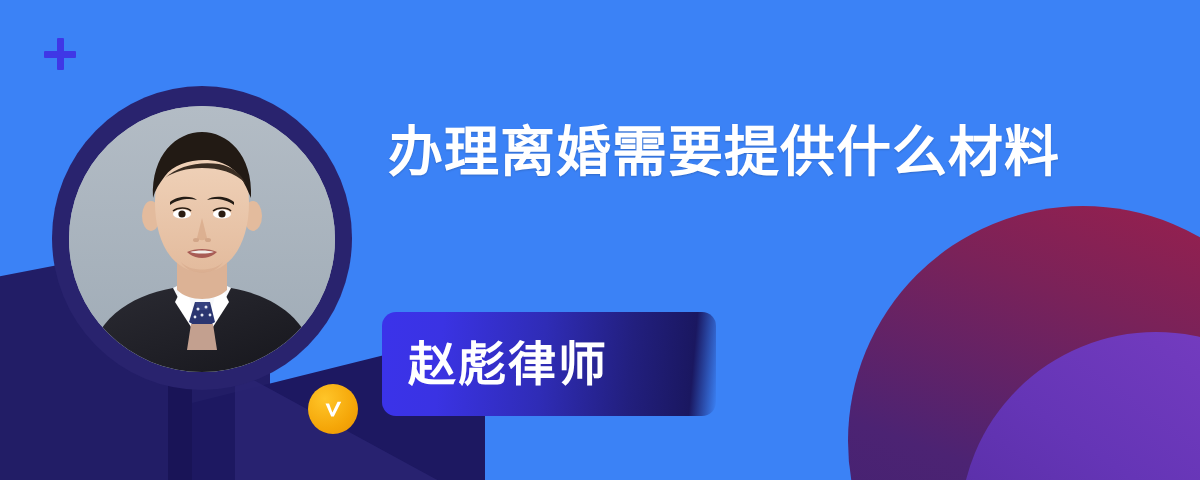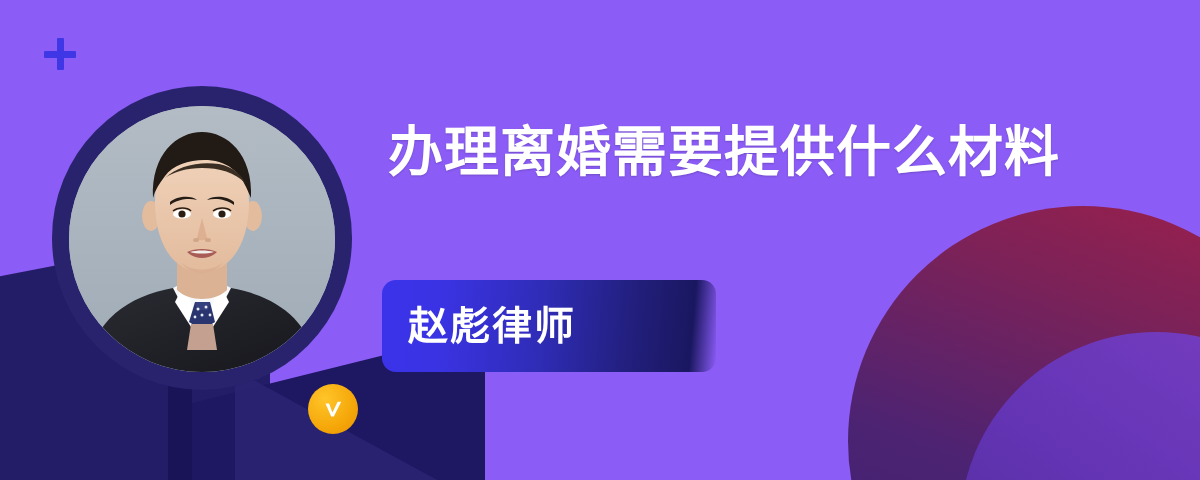--- a/index.html
+++ b/index.html
@@ -6,21 +6,21 @@
   * { margin:0; padding:0; box-sizing:border-box; }
   html, body {
     width:1200px; height:480px;
     font-family:"DejaVu Sans","Liberation Sans",sans-serif;
     overflow:hidden; background:#14115a;
   }
 
   .banner{
     position:relative;
     width:1200px; height:480px;
-    background:#8b5cf6;
+    background:#3b82f6;
     overflow:hidden;
   }
 
   
   .bg-layer{ position:absolute; inset:0; overflow:hidden; pointer-events:none; }
 
   .deco-wedge-left{
     position:absolute;
     left:-60px; top:288px;
     width:330px; height:260px;
@@ -120,28 +120,28 @@
     font-size:55px;
     font-weight:700;
     line-height:1.27;
     letter-spacing:1px;
     max-width:700px;
     text-shadow:0 1px 2px rgba(0,0,0,.18);
   }
 
   .lawyer-btn{
     position:absolute;
-    left:382px; top:280px;
-    width:334px; height:92px;
+    left:382px; top:312px;
+    width:334px; height:104px;
     border:0;
     border-radius:14px;
     background:linear-gradient(95deg,#3b33ea 0%,#3a33e3 18%,#2f2cb6 48%,#221f7e 74%,#1a1760 92%,rgba(22,19,92,0) 100%);
     color:#ffffff;
     font-family:"DejaVu Sans","Liberation Sans",sans-serif;
-    font-size:40px;
+    font-size:48px;
     font-weight:700;
     letter-spacing:2px;
     text-align:left;
     padding:0 0 0 26px;
     line-height:92px;
     cursor:pointer;
     white-space:nowrap;
   }
 </style>
 </head>

